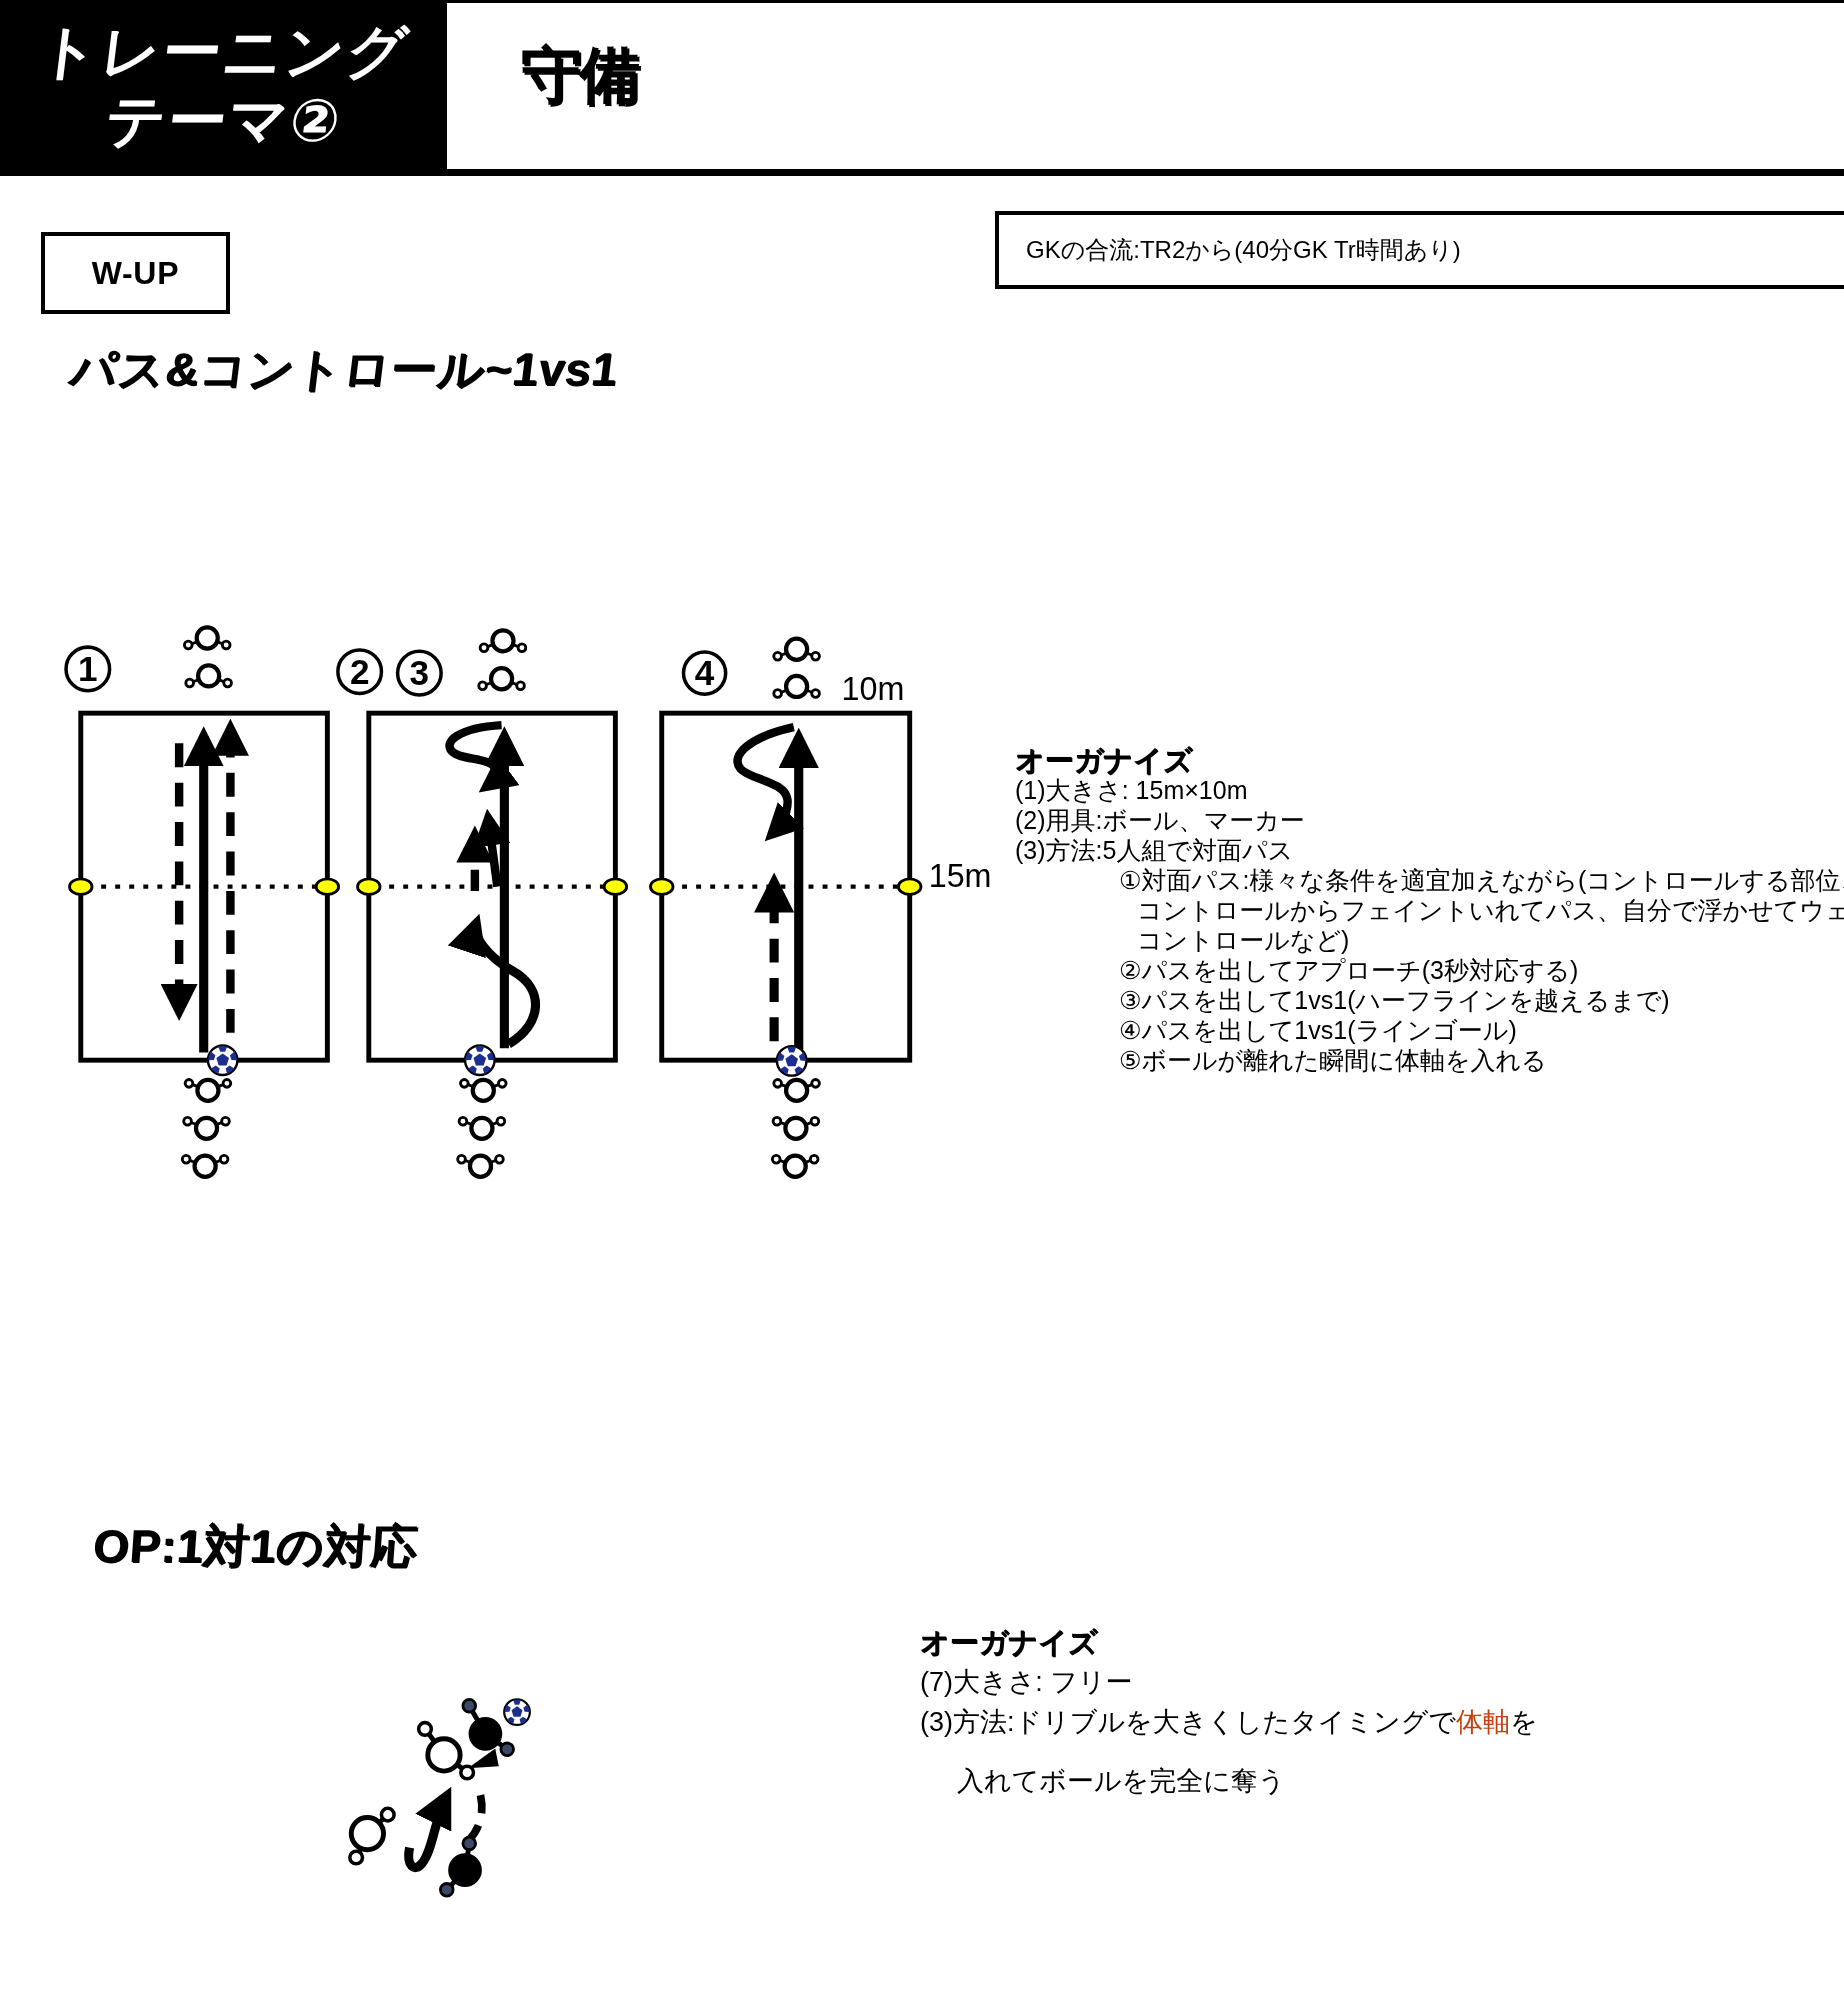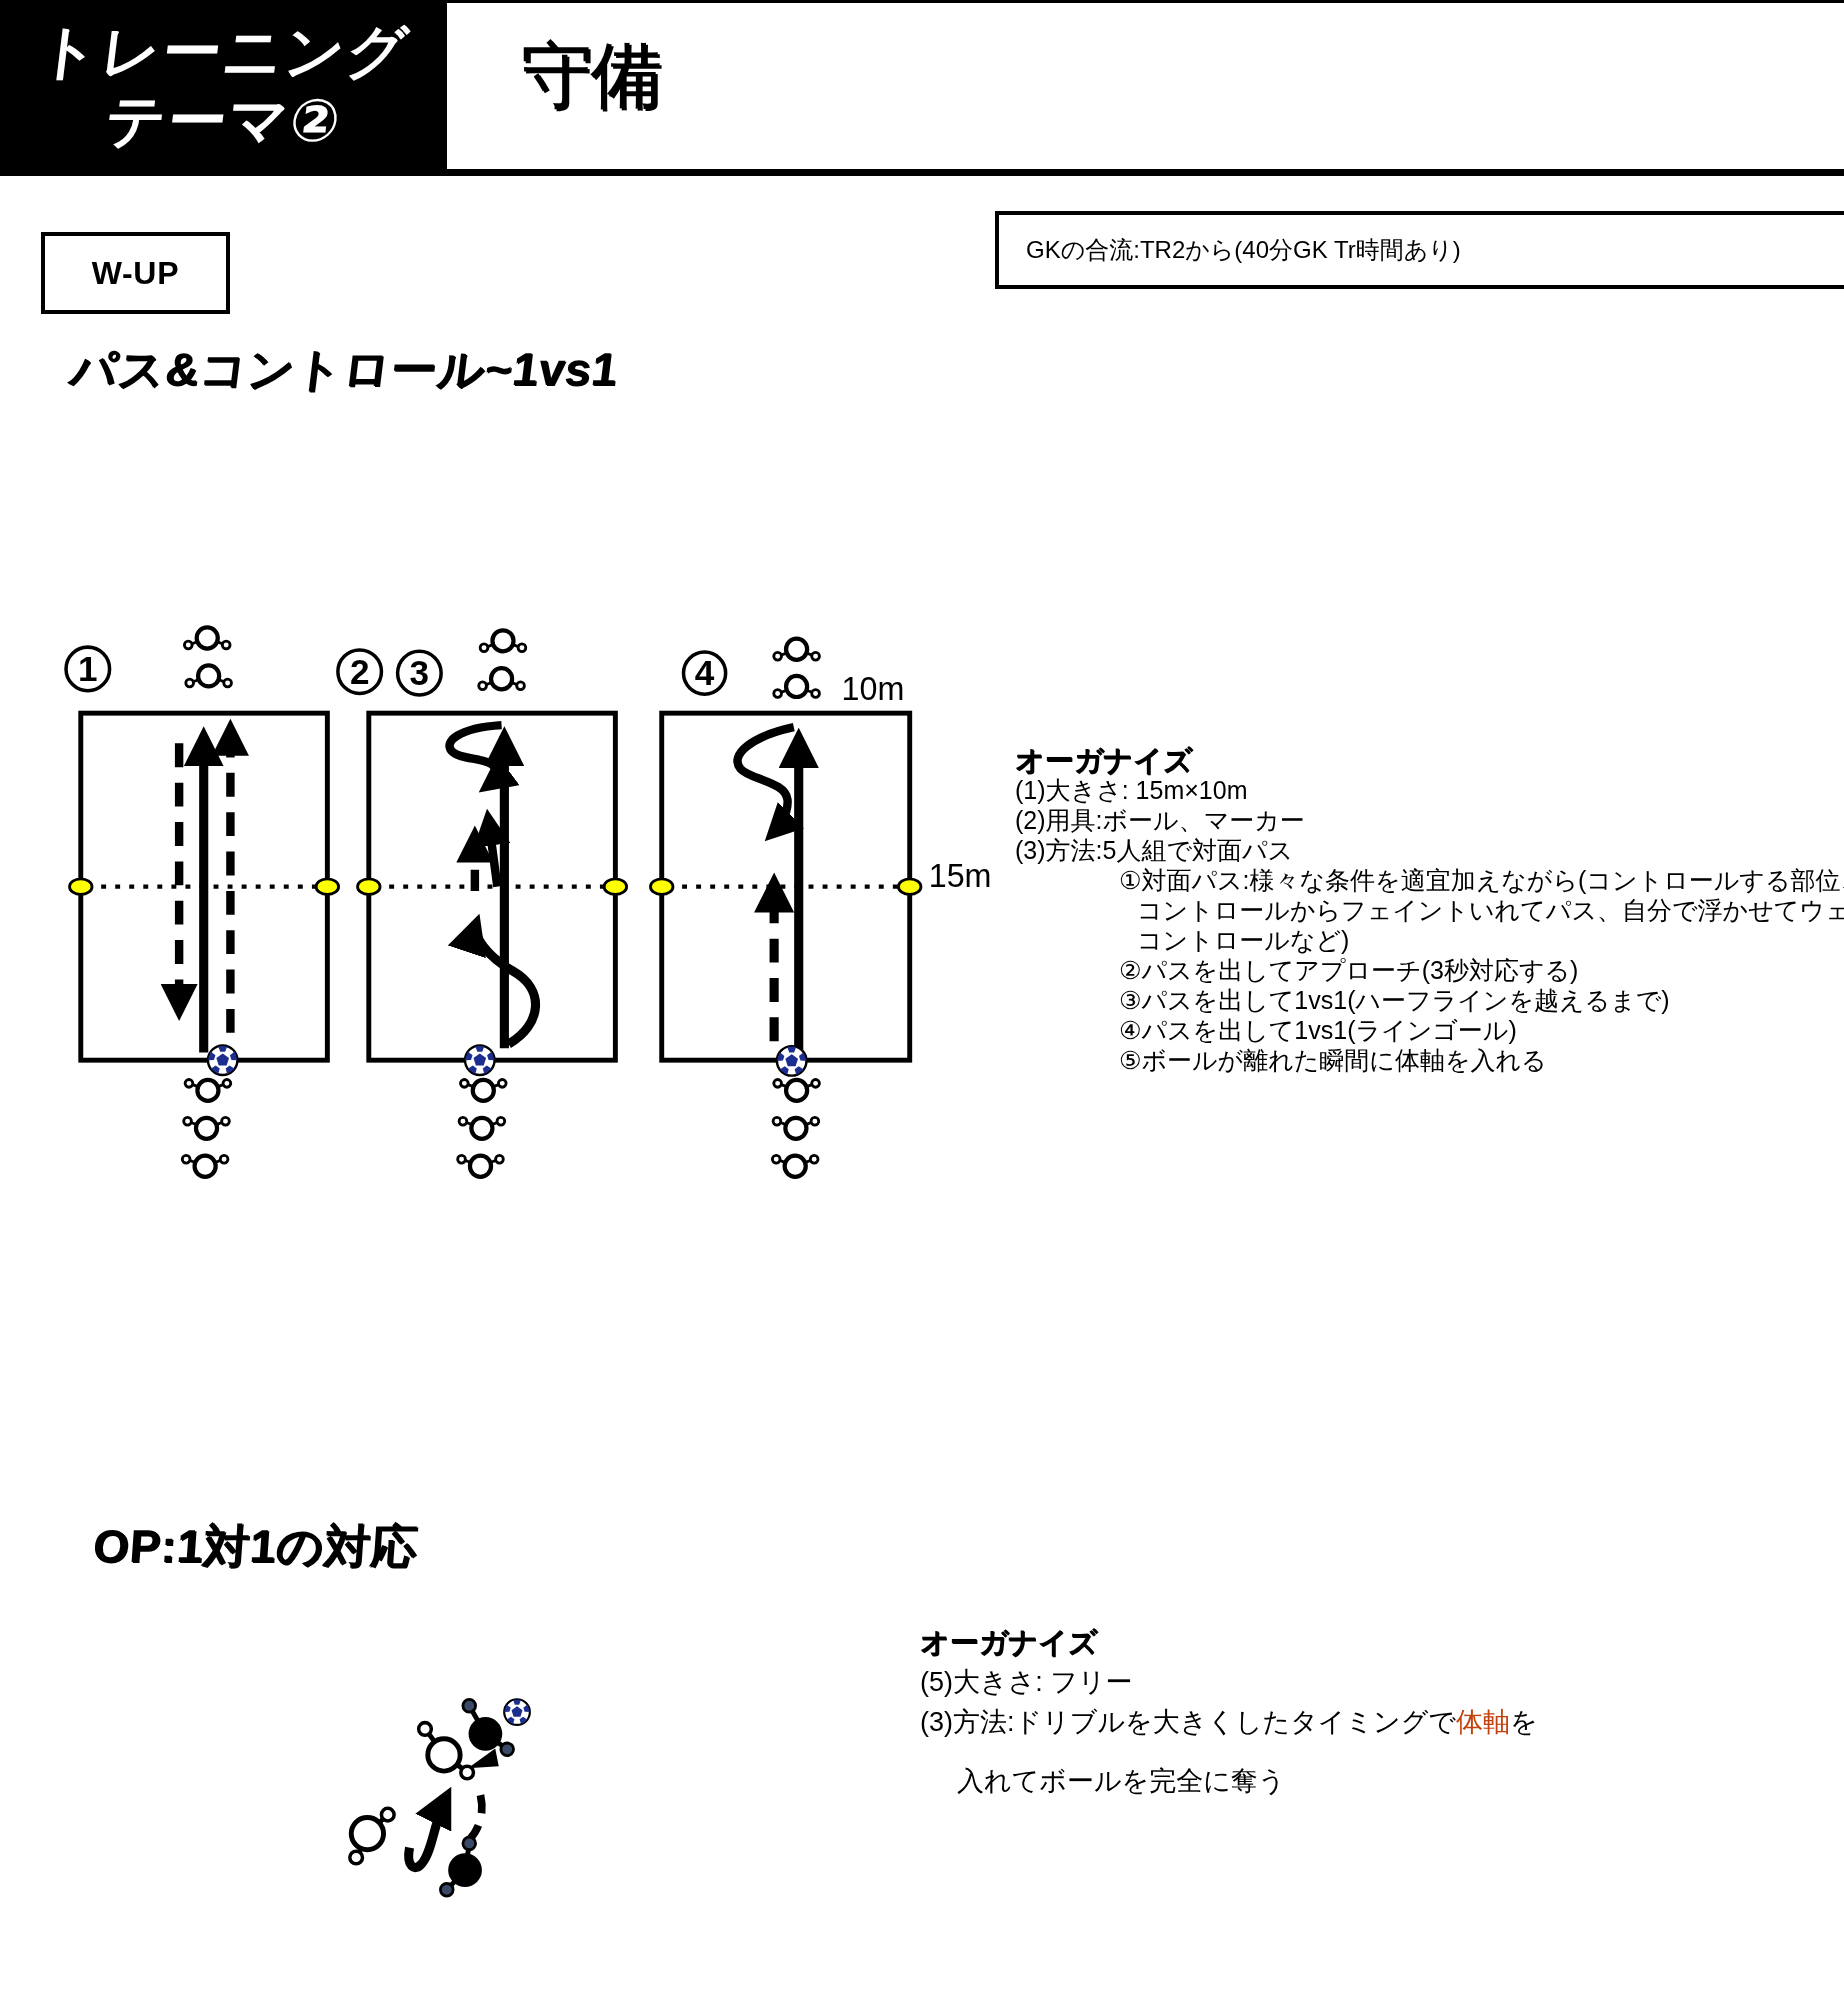--- a/index.html
+++ b/index.html
@@ -6,21 +6,21 @@
   #page{position:relative;width:1844px;height:2015px;background:#fff;overflow:hidden;
         font-family:"Liberation Sans","DejaVu Sans",sans-serif;color:#000;}
 
   
   #header{position:absolute;left:0;top:0;width:1844px;height:176px;background:#fff;
           border-top:3.5px solid #000;border-bottom:7.7px solid #000;box-sizing:border-box;}
   #theme-box{position:absolute;left:0;top:-3.5px;width:447px;height:175px;background:#000;
              display:flex;flex-direction:column;align-items:center;justify-content:center;}
   .theme-line{color:#fff;font-weight:bold;font-size:59px;line-height:69px;letter-spacing:1.4px;
               transform:skewX(-7deg);white-space:nowrap;}
-  #page-title{position:absolute;left:521px;top:28px;font-size:72px;font-weight:normal;
+  #page-title{position:absolute;left:521px;top:28px;font-size:61px;font-weight:bold;
               letter-spacing:-2.8px;line-height:89px;white-space:nowrap;
               text-shadow:2.1px 2.1px 0 #000;}
   #event-title{position:absolute;left:1272px;top:41px;font-size:33px;line-height:37px;white-space:nowrap;}
 
   
   #wup-box{position:absolute;left:41px;top:232px;width:181px;height:74px;border:4.9px solid #000;
            display:flex;align-items:center;justify-content:center;}
   #wup-box span{font-size:32px;font-weight:bold;letter-spacing:0.7px;}
   #gk-box{position:absolute;left:995px;top:211px;width:837px;height:70px;border:4.9px solid #000;
           display:flex;align-items:center;padding-left:27px;}
@@ -219,21 +219,21 @@
     <div class="ind-b">②パスを出してアプローチ(3秒対応する)</div>
     <div class="ind-b">③パスを出して1vs1(ハーフラインを越えるまで)</div>
     <div class="ind-b">④パスを出して1vs1(ラインゴール)</div>
     <div class="ind-b">⑤ボールが離れた瞬間に体軸を入れる</div>
   </div>
 
   <div id="op-title">OP:1対1の対応</div>
 
   <div id="org2" class="org">
     <div class="head">オーガナイズ</div>
-    <div>(5)大きさ: フリー</div>
+    <div>(7)大きさ: フリー</div>
     <div>
       <span>(3)方法:ドリブルを大きくしたタイミングで</span><span class="red">体軸</span><span>を</span>
     </div>
     <div class="ind-d">入れてボールを完全に奪う</div>
   </div>
 
 </div>
 
 
 </body></html>

